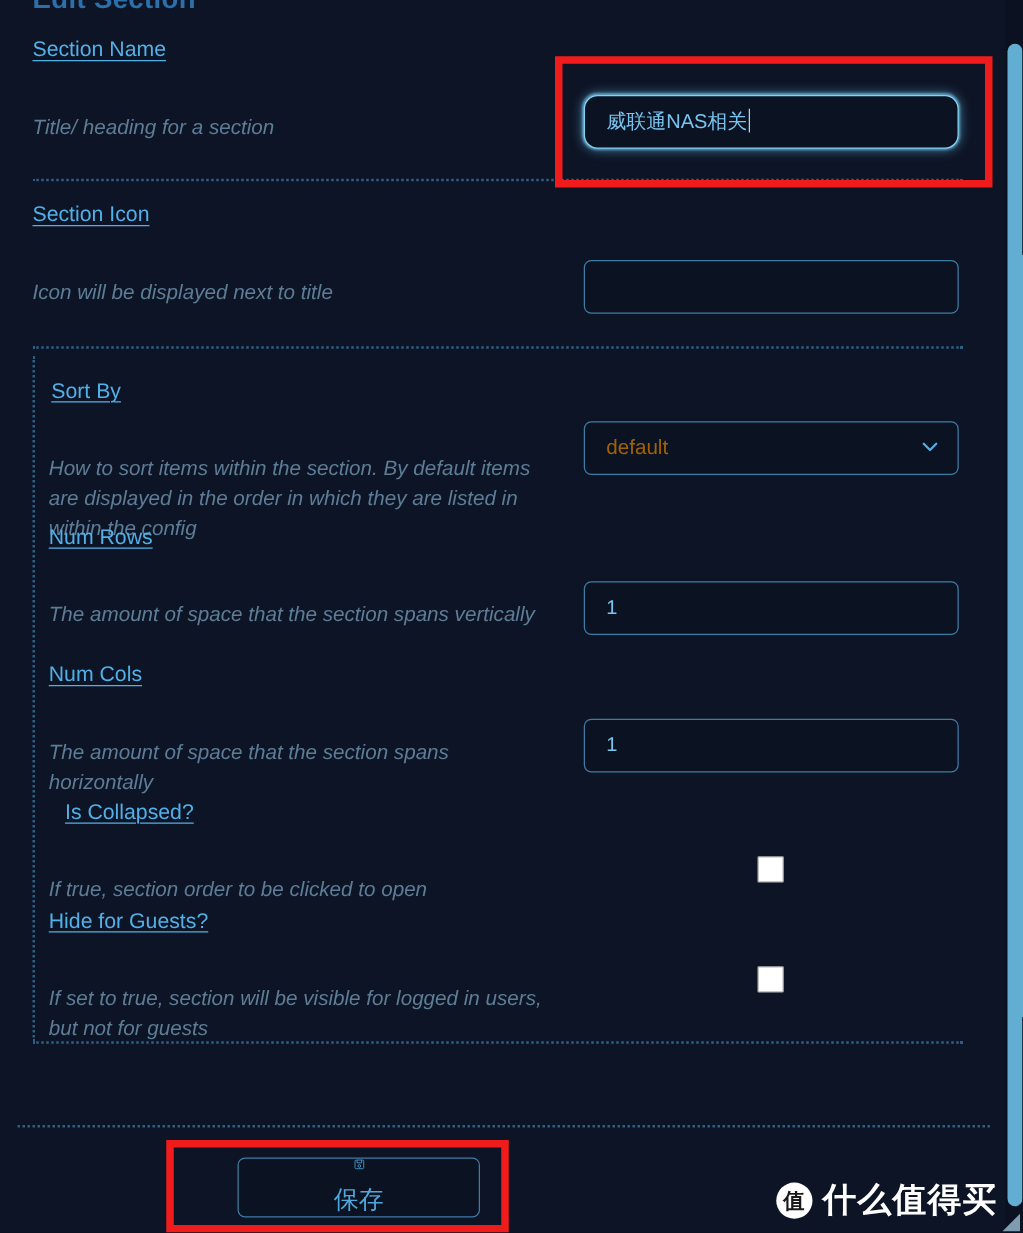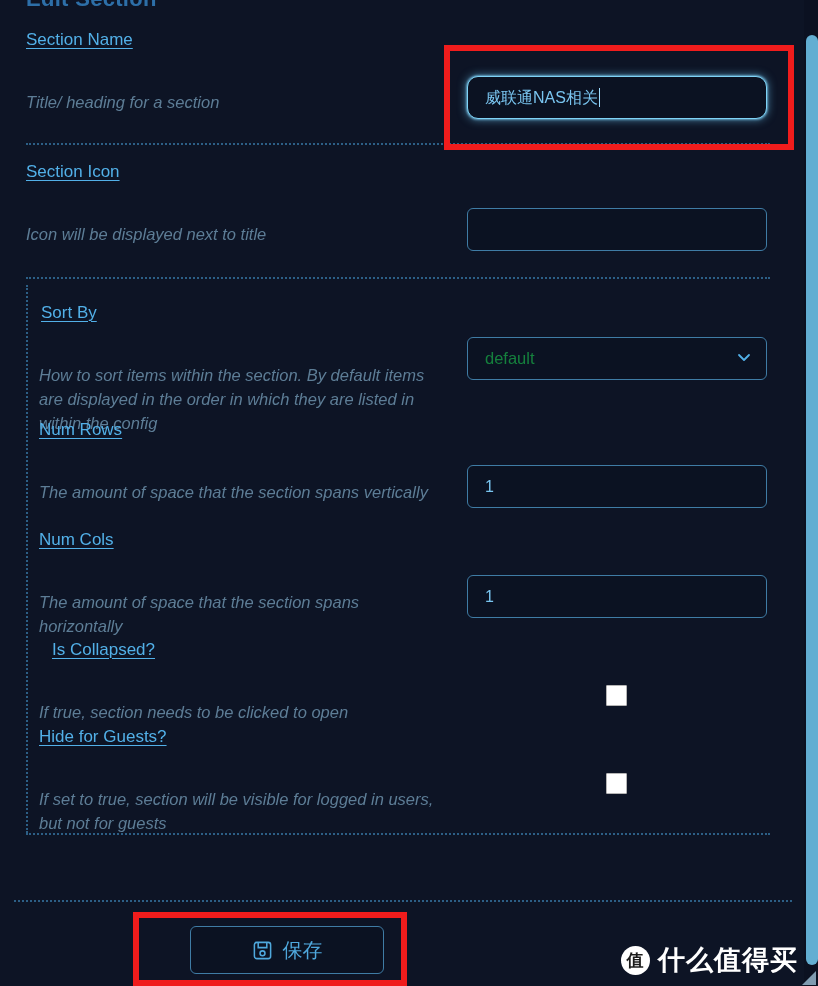--- a/index.html
+++ b/index.html
@@ -93,21 +93,21 @@
     margin-left: 1px;
   }
 
   .select-box {
     position: absolute;
     width: 300px;
     height: 43px;
     background: #0b1222;
     border: 1px solid #3f7ca5;
     border-radius: 6px;
-    color: #15803d;
+    color: #a16207;
     font-size: 16.5px;
     padding: 0 17px;
     line-height: 41px;
   }
   .select-box .chev {
     position: absolute;
     right: 15px;
     top: 12px;
     width: 14px;
     height: 14px;
@@ -148,20 +148,21 @@
     border: 1px solid #3f7ca5;
     border-radius: 6px;
     color: #4fa8dd;
     font-size: 20px;
     font-family: "Liberation Sans", "DejaVu Sans", sans-serif;
     display: flex;
     align-items: center;
     justify-content: center;
     gap: 10px;
     cursor: pointer;
+    flex-direction: column;
   }
   .btn svg { display: block; }
 
   
   .redbox {
     position: absolute;
     border: 6px solid #f01c1c;
     pointer-events: none;
   }
 
@@ -270,21 +271,21 @@
   </div>
 
   <div class="field" style="top:530px;">
     <div class="field-label" style="left:39px; top:0;">Num Cols</div>
     <div class="field-desc" style="left:39px; top:36px;">The amount of space that the section spans horizontally</div>
     <div class="text-input" style="left:467px; top:45px;"><span>1</span></div>
   </div>
 
   <div class="field" style="top:640px;">
     <div class="field-label" style="left:52px; top:0;">Is Collapsed?</div>
-    <div class="field-desc" style="left:39px; top:36px; width:410px;">If true, section needs to be clicked to open</div>
+    <div class="field-desc" style="left:39px; top:36px; width:410px;">If true, section order to be clicked to open</div>
     <div class="checkbox" style="left:606px; top:45px;"></div>
   </div>
 
   <div class="field" style="top:727px;">
     <div class="field-label" style="left:39px; top:0;">Hide for Guests?</div>
     <div class="field-desc" style="left:39px; top:36px; width:400px;">If set to true, section will be visible for logged in users, but not for guests</div>
     <div class="checkbox" style="left:606px; top:46px;"></div>
   </div>
 
   <div class="hr-dotted" style="top:833px;"></div>

